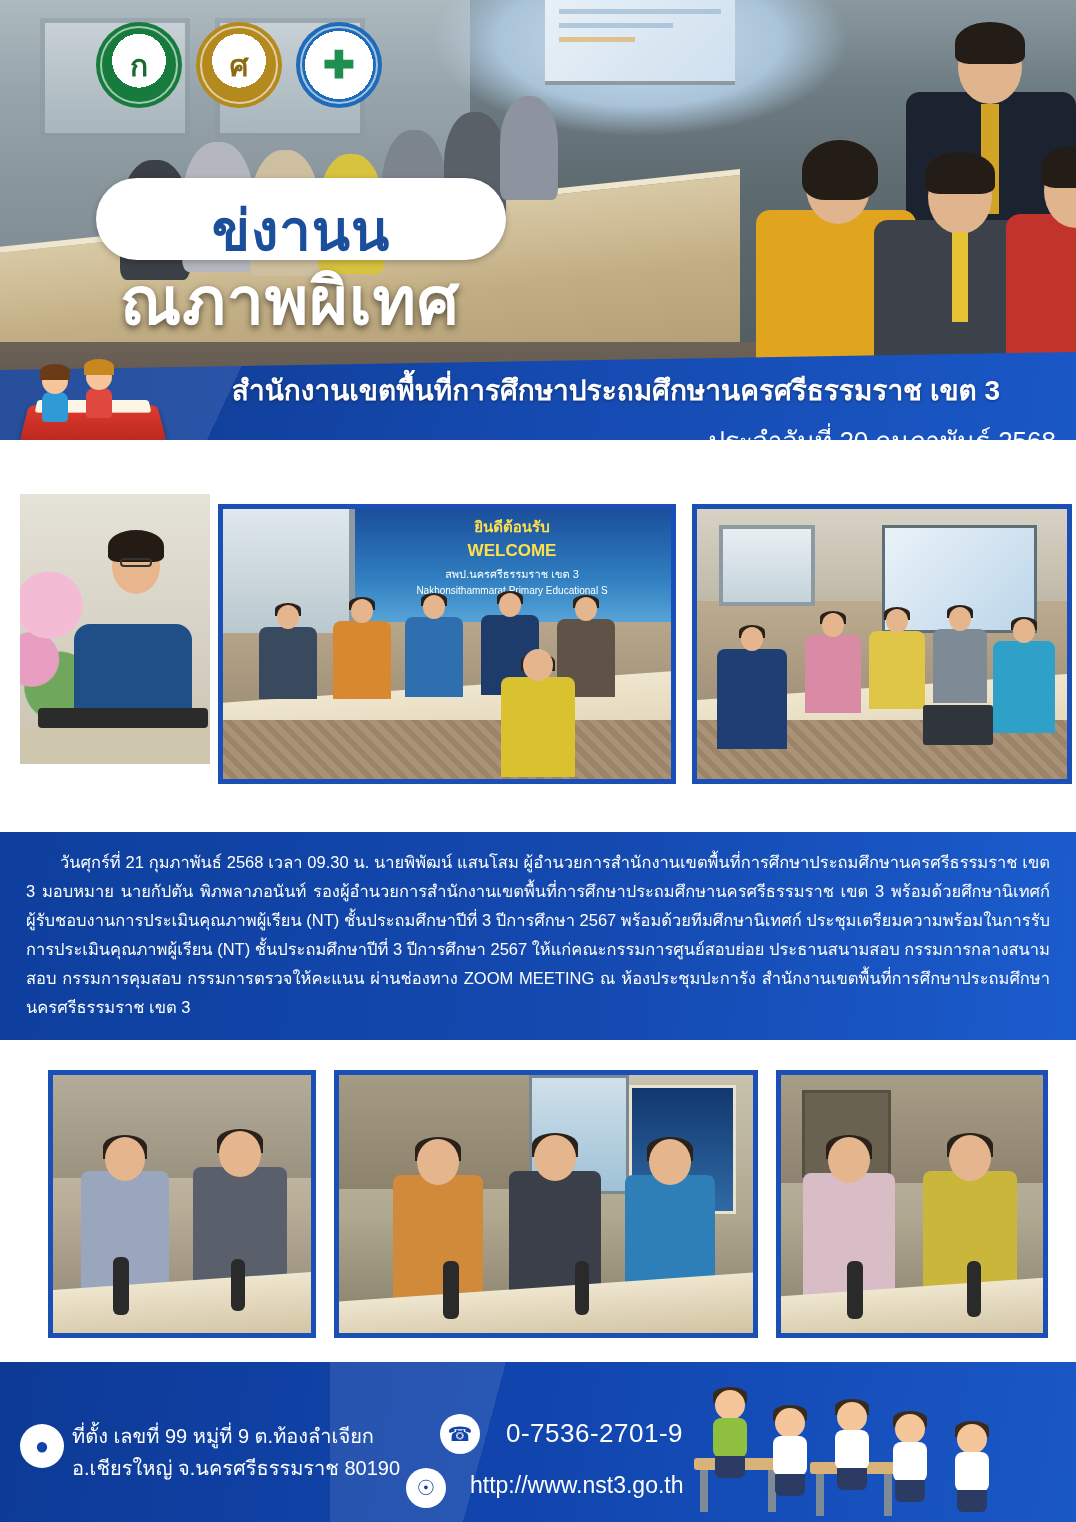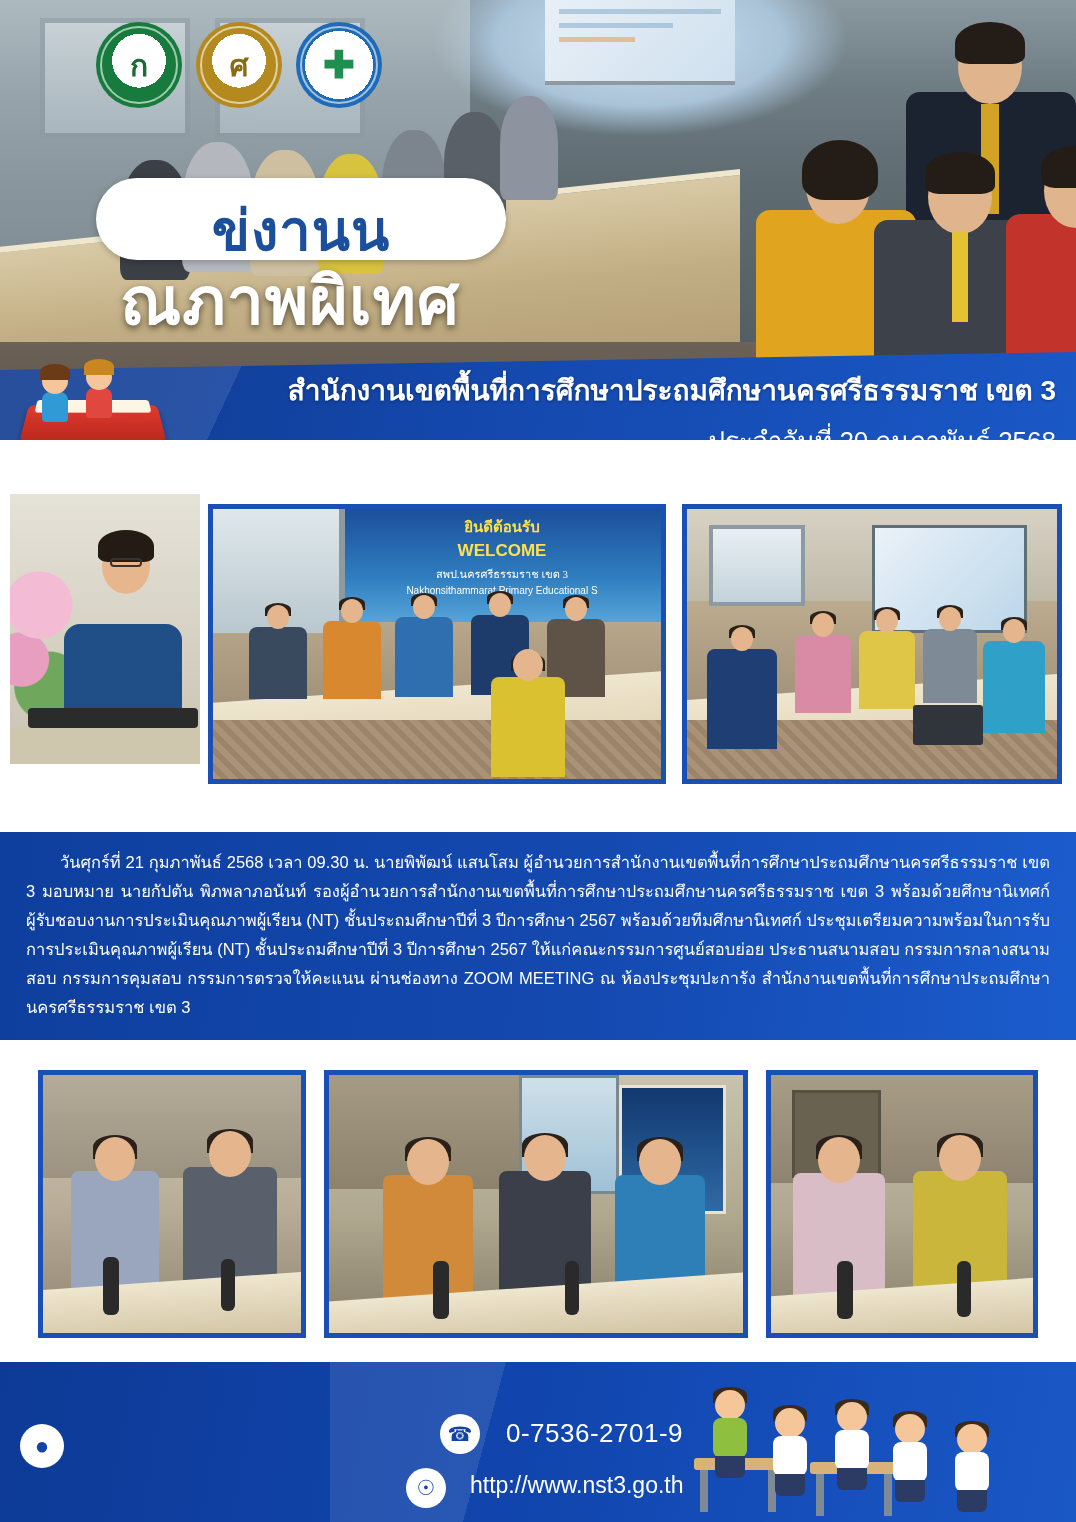--- a/index.html
+++ b/index.html
@@ -116,21 +116,21 @@
     position: absolute; left: 0; top: 352px; width: 1076px; height: 110px;
     background: linear-gradient(100deg, #0f3a8f 0%, #1448ad 45%, #1a58c6 100%);
     clip-path: polygon(0 18px, 1076px 0, 1076px 110px, 0 110px);
   }
   .banner-stripe {
     position: absolute; left: 0; top: 0; width: 1076px; height: 110px;
     background: linear-gradient(115deg, rgba(255,255,255,.10) 0 22%, rgba(255,255,255,0) 22% 100%);
   }
   .banner-line1 {
     position: absolute; left: 176px; top: 368px; width: 880px;
-    color: #ffffff; font-size: 28px; font-weight: bold; text-align: right;
+    color: #ffffff; font-size: 28px; font-weight: bold; text-align: center;
     text-shadow: 0 1px 3px rgba(0,0,0,.4);
   }
   .banner-line2 {
     position: absolute; left: 176px; top: 420px; width: 880px;
     color: #ffffff; font-size: 26px; text-align: right;
   }
   .kids-icon {
     position: absolute; left: 20px; top: 350px; width: 160px; height: 105px;
   }
   .book {
@@ -148,36 +148,36 @@
   .kid .k-head { width: 26px; height: 26px; border-radius: 50%; background: #f7c59a; position: absolute; }
   .kid .k-hair { width: 30px; height: 16px; border-radius: 50% 50% 0 0; background: #6b3b18; position: absolute; }
   .kid .k-body { width: 26px; height: 30px; border-radius: 8px 8px 4px 4px; position: absolute; }
   .clouds {
     position: absolute; left: 0; top: 440px; width: 1076px; height: 24px;
     background: #ffffff;
   }
 
   
   .row1 { position: absolute; left: 0; top: 466px; width: 1076px; height: 340px; }
-  .photo { position: relative; overflow: hidden; background: #22c55e; }
+  .photo { position: relative; overflow: hidden; background: #22c55e; margin-left: 10px; }
   .photo.framed { border: 5px solid #1a4fb5; }
   .ph1 { position: absolute; left: 10px; top: 28px; width: 190px; height: 270px; }
   .ph2 { position: absolute; left: 208px; top: 38px; width: 458px; height: 280px; }
   .ph3 { position: absolute; left: 682px; top: 38px; width: 380px; height: 280px; }
 
   .p-room {
     position: absolute; inset: 0;
     background: linear-gradient(to bottom, #cdbfa6 0%, #b7a68a 42%, #8d7f6a 100%);
   }
   .p-banner {
     position: absolute; left: 0; top: 0; width: 100%; height: 38%;
     background: linear-gradient(to bottom, #1b4f9c, #2f7dbf 60%, #56a4d8);
   }
   .p-banner .bt { color: #ffe14d; font-weight: bold; font-size: 15px; text-align: center; margin-top: 6px; }
-  .p-banner .bt2 { color: #ffffff; font-size: 11px; text-align: center; margin-top: 4px; font-family: Liberation Serif, serif; }
+  .p-banner .bt2 { color: #ffffff; font-size: 11px; text-align: center; margin-top: 4px; }
   .p-banner .bt3 { color: #ffffff; font-size: 10px; text-align: center; margin-top: 2px; }
   .p-table {
     position: absolute; left: -10%; bottom: -8%; width: 120%; height: 42%;
     background: linear-gradient(to bottom, #efe6cf, #d6c7a4);
     transform: skewY(-4deg);
   }
   .p-carpet {
     position: absolute; left: 0; bottom: 0; width: 100%; height: 22%;
     background: repeating-linear-gradient(45deg, #a99276 0 6px, #9b8469 6px 12px);
   }
@@ -482,20 +482,22 @@
     <div class="p-table" style="height:26%;background:linear-gradient(to bottom,#efe6cf,#cdbf9d);"></div>
     <div style="position:absolute;left:66px;bottom:14px;width:16px;height:58px;background:#2a2a2a;border-radius:6px;"></div>
     <div style="position:absolute;left:186px;bottom:16px;width:14px;height:56px;background:#2a2a2a;border-radius:6px;"></div>
   </div>
 </div>
 
 <div class="footer">
   <div class="footer-diag"></div>
 
   <div class="pin-icon">●</div>
+  <div class="addr1">ที่ตั้ง เลขที่ 99 หมู่ที่ 9 ต.ท้องลำเจียก</div>
+  <div class="addr2">อ.เชียรใหญ่ จ.นครศรีธรรมราช 80190</div>
 
   <div class="phone-icon">☎</div>
   <div class="phone-txt">0-7536-2701-9</div>
 
   <div class="web-icon">☉</div>
   <div class="web-txt">http://www.nst3.go.th</div>
 
   <div class="footer-kids">
     <div class="desk" style="left:8px;top:96px;">
       <div class="top"></div>

